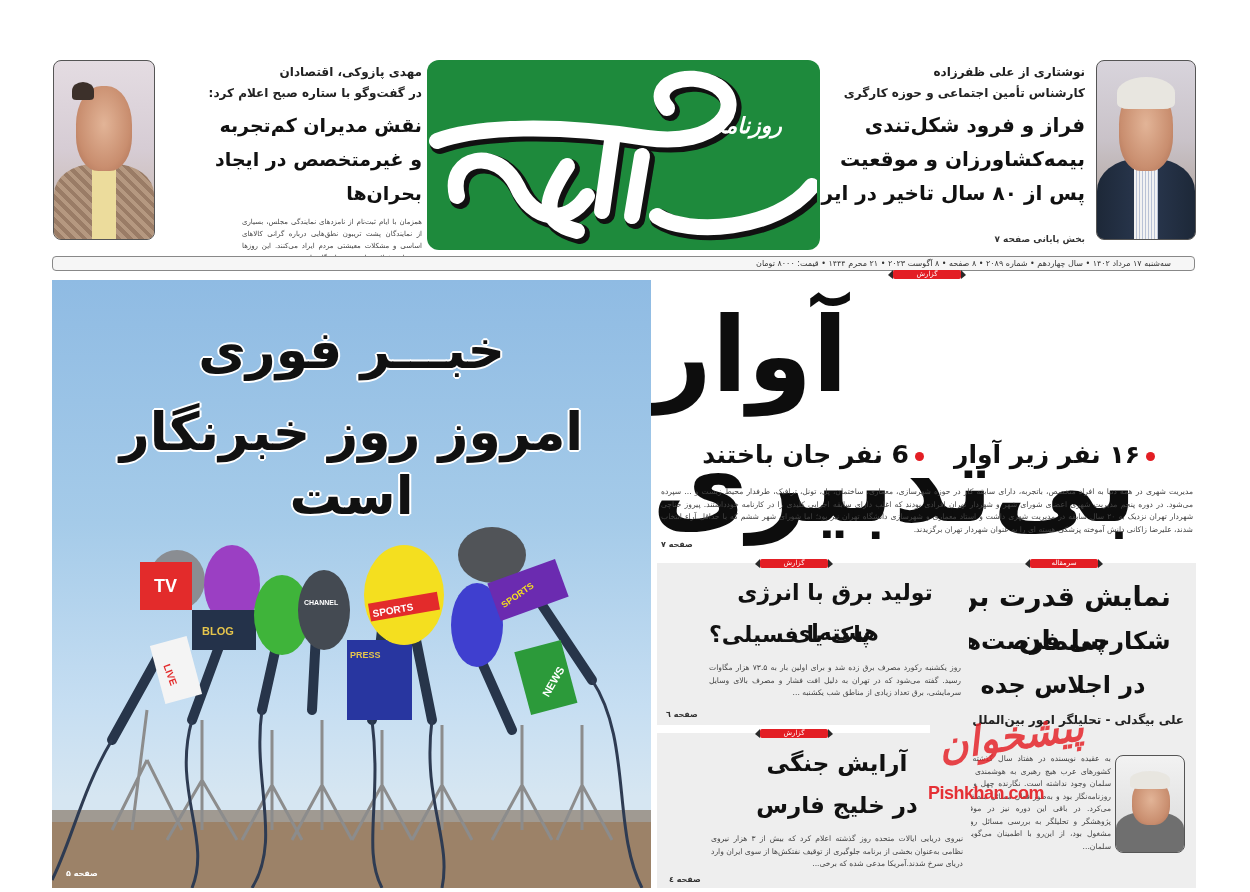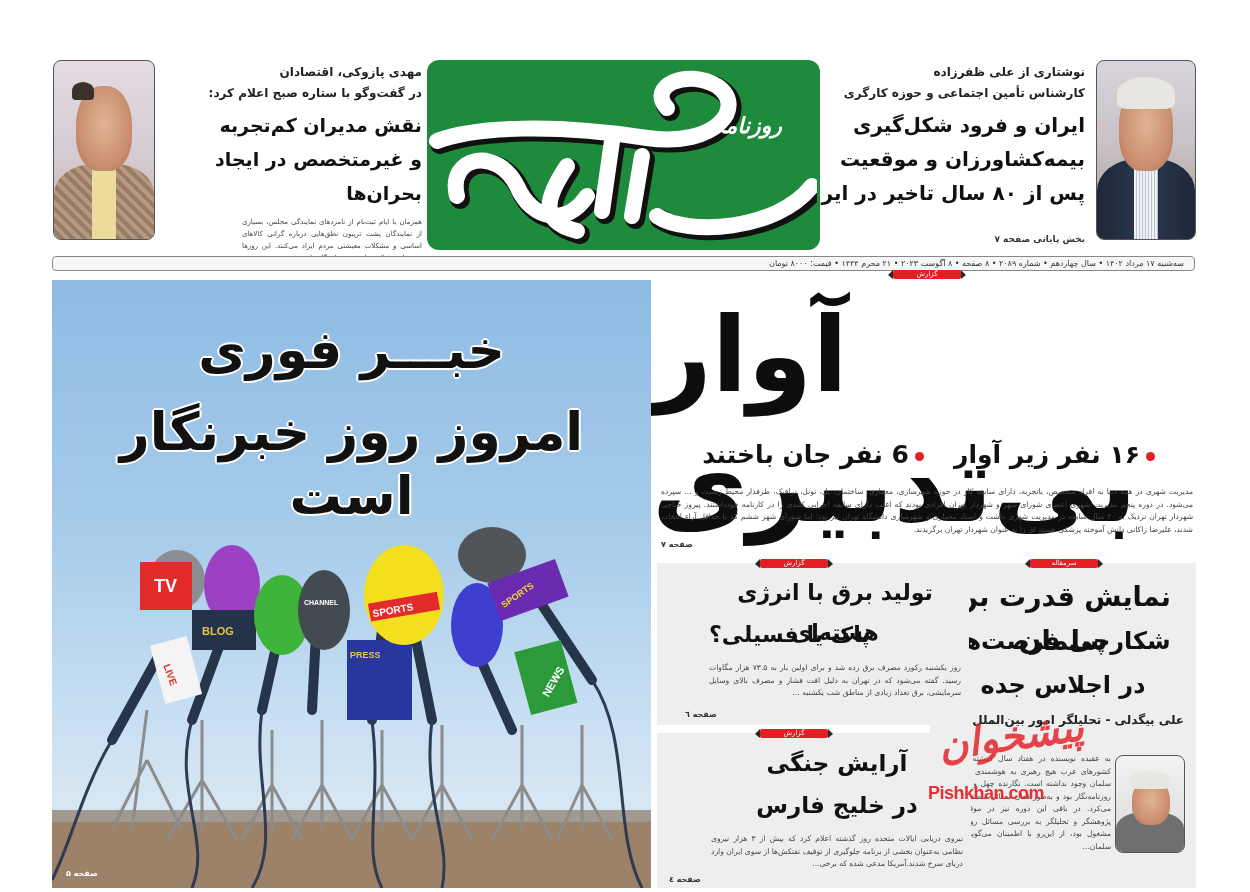--- a/index.html
+++ b/index.html
@@ -48,21 +48,21 @@
   .logo .roznameh {
     position: absolute; right: 38px; top: 52px; color: #fff; font-size: 22px; font-weight: bold;
     font-family: "DejaVu Serif", serif; font-style: italic;
   }
   .logo svg { position: absolute; left: -10px; top: -14px; }
 
   
   .info-bar {
     position: absolute; left: 52px; top: 256px; width: 1143px; height: 15px;
     border: 1px solid #888; border-radius: 4px; background: #f6f6f6;
-    font-size: 8px; line-height: 13px; color: #333; padding-right: 10px; text-align: right;
+    font-size: 8px; line-height: 13px; color: #333; padding-right: 23px; text-align: right;
   }
 
   
   .label-red {
     position: absolute; height: 9px; background: #e31e24; color: #fff; font-size: 7px; line-height: 9px;
     text-align: center; border-radius: 2px;
   }
   .label-red::before, .label-red::after {
     content: ""; position: absolute; top: 0; width: 0; height: 0;
     border-top: 5px solid transparent; border-bottom: 4px solid transparent;
@@ -109,21 +109,21 @@
 
 <div class="photo" style="left:1096px; top:60px; width:100px; height:180px;">
   <div class="suit" style="height:45%;"></div>
   <div class="shirt"></div>
   <div class="face"></div>
   <div class="hair"></div>
 </div>
 <div class="abs" style="right:165px; top:62px; width:340px;">
   <div class="byline">نوشتاری از علی ظفرزاده</div>
   <div class="byline">کارشناس تأمین اجتماعی و حوزه کارگری</div>
-  <div class="hl" style="font-size:20px; line-height:34px; margin-top:4px;">ایران و فرود شکل‌گیری</div>
+  <div class="hl" style="font-size:20px; line-height:34px; margin-top:4px;">فراز و فرود شکل‌تندی</div>
   <div class="hl" style="font-size:20px; line-height:34px;">بیمه‌کشاورزان و موقعیت</div>
   <div class="hl" style="font-size:20px; line-height:34px;">پس از ۸۰ سال تاخیر در ایران</div>
   <div class="page-ref" style="margin-top:24px; font-size:9px;">بخش پایانی  صفحه ۷</div>
 </div>
 
 <div class="logo">
   <svg width="400" height="210" viewBox="0 0 400 210">
     <g fill="none" stroke-linecap="round" stroke-linejoin="round">
       <g stroke="#111" stroke-width="20" transform="translate(3,3)">
         <path d="M20 95 C60 80, 140 78, 230 92 C300 102, 330 60, 300 40 C270 22, 230 40, 250 62"></path>
@@ -250,21 +250,21 @@
   </div>
   <div class="small-body" style="position:absolute; right:85px; top:190px; width:170px; font-size:7.6px; line-height:12.5px;">به عقیده نویسنده در هفتاد سال گذشته در میان کشورهای عرب هیچ رهبری به هوشمندی محمد بن سلمان وجود نداشته است. نگارنده چهل و چند سال روزنامه‌نگار بود و به‌طور فعال مسائل منطقه را رصد می‌کرد. در باقی این دوره نیز در موقعیت یک پژوهشگر و تحلیلگر به بررسی مسائل روز منطقه مشغول بود، از این‌رو با اطمینان می‌گویم که بن سلمان...</div>
   <div class="page-ref" style="position:absolute; left:6px; bottom:5px;">صفحه ۲</div>
 </div>
 <div class="label-red" style="left:1030px; top:559px; width:68px;">سرمقاله</div>
 
 <div class="box" style="left:657px; top:563px; width:312px; height:162px;">
   <div class="hl" style="position:absolute; right:8px; top:10px; width:252px; text-align:center; font-size:22px; line-height:40px;">تولید برق با انرژی هسته‌ای</div>
   <div class="hl" style="position:absolute; right:8px; top:52px; width:252px; text-align:left; font-size:22px; line-height:40px;">پاک یا فسیلی؟</div>
   <div class="small-body" style="position:absolute; right:8px; top:99px; width:252px; font-size:7.6px; line-height:12.5px;">روز یکشنبه رکورد مصرف برق زده شد و برای اولین بار به ۷۳.۵ هزار مگاوات رسید. گفته می‌شود که در تهران به دلیل افت فشار و مصرف بالای وسایل سرمایشی، برق تعداد زیادی از مناطق شب یکشنبه ...</div>
-  <div class="page-ref" style="position:absolute; left:28px; bottom:6px;">صفحه ٦</div>
+  <div class="page-ref" style="position:absolute; left:9px; bottom:6px;">صفحه ٦</div>
 </div>
 <div class="label-red" style="left:760px; top:559px; width:68px;">گزارش</div>
 
 <div class="box" style="left:657px; top:733px; width:314px; height:155px;">
   <div class="hl" style="position:absolute; right:8px; top:10px; width:252px; text-align:center; font-size:23px; line-height:40px;">آرایش جنگی</div>
   <div class="hl" style="position:absolute; right:8px; top:52px; width:252px; text-align:center; font-size:23px; line-height:40px;">در خلیج فارس</div>
   <div class="small-body" style="position:absolute; right:8px; top:100px; width:252px; font-size:7.6px; line-height:12.5px;">نیروی دریایی ایالات متحده روز گذشته اعلام کرد که بیش از ۳ هزار نیروی نظامی به‌عنوان بخشی از برنامه جلوگیری از توقیف نفتکش‌ها از سوی ایران وارد دریای سرخ شدند.آمریکا مدعی شده که برخی...</div>
   <div class="page-ref" style="position:absolute; left:12px; bottom:4px;">صفحه ٤</div>
 </div>
 <div class="label-red" style="left:760px; top:729px; width:68px;">گزارش</div>

